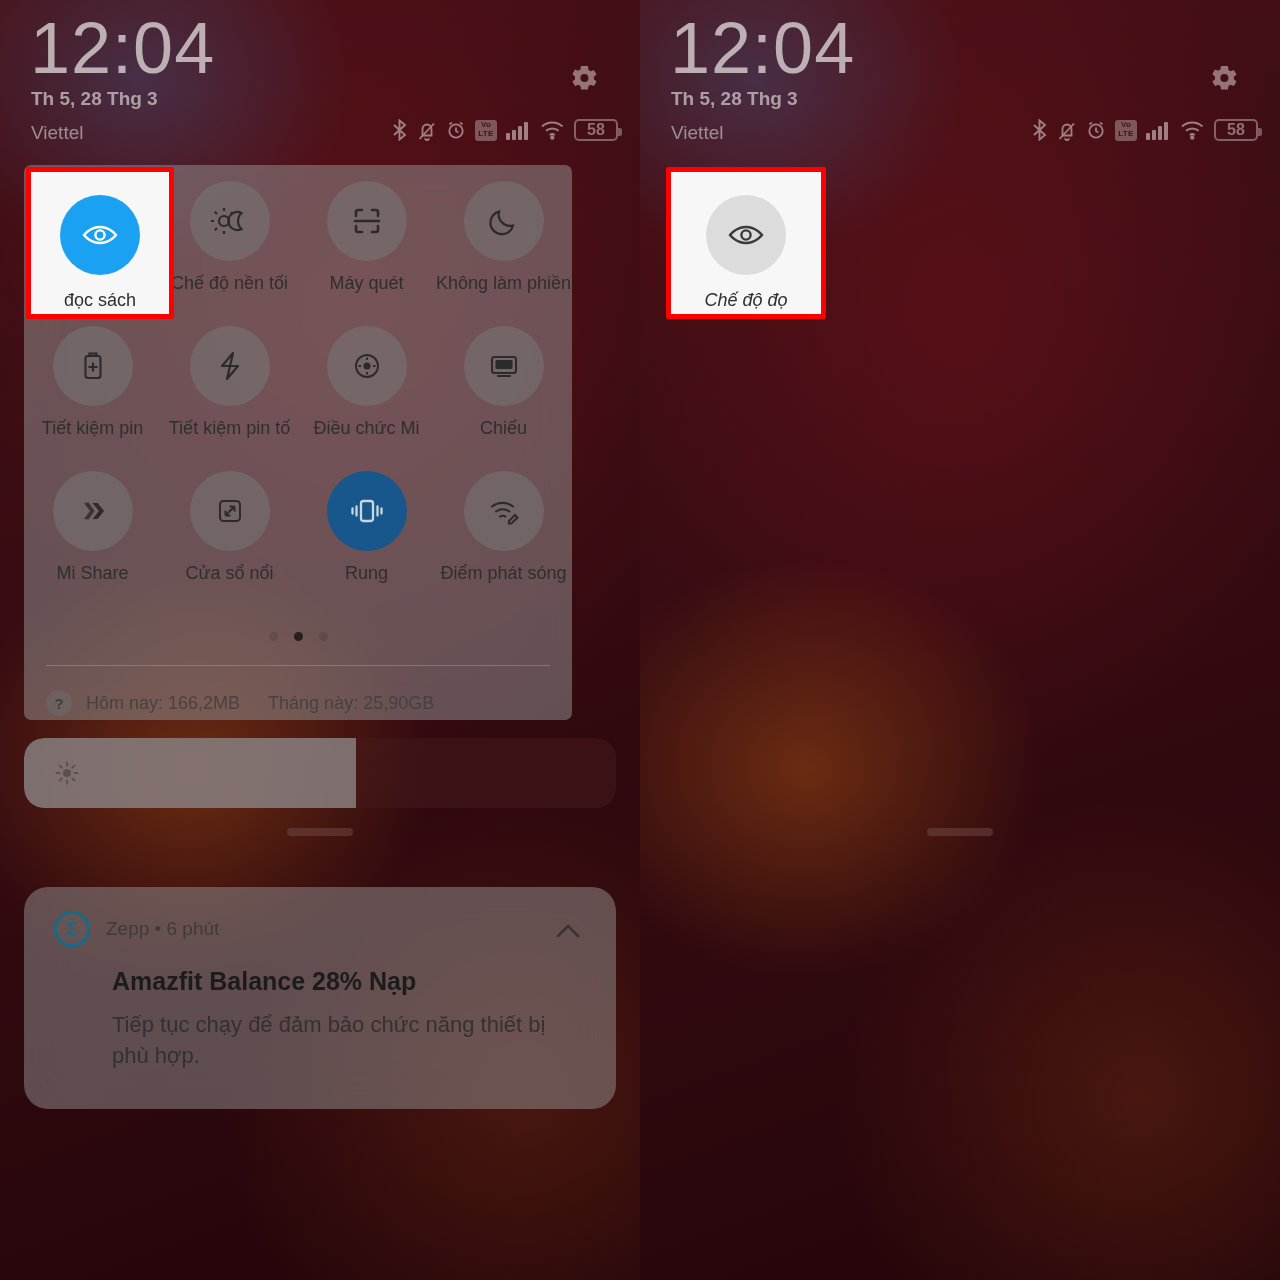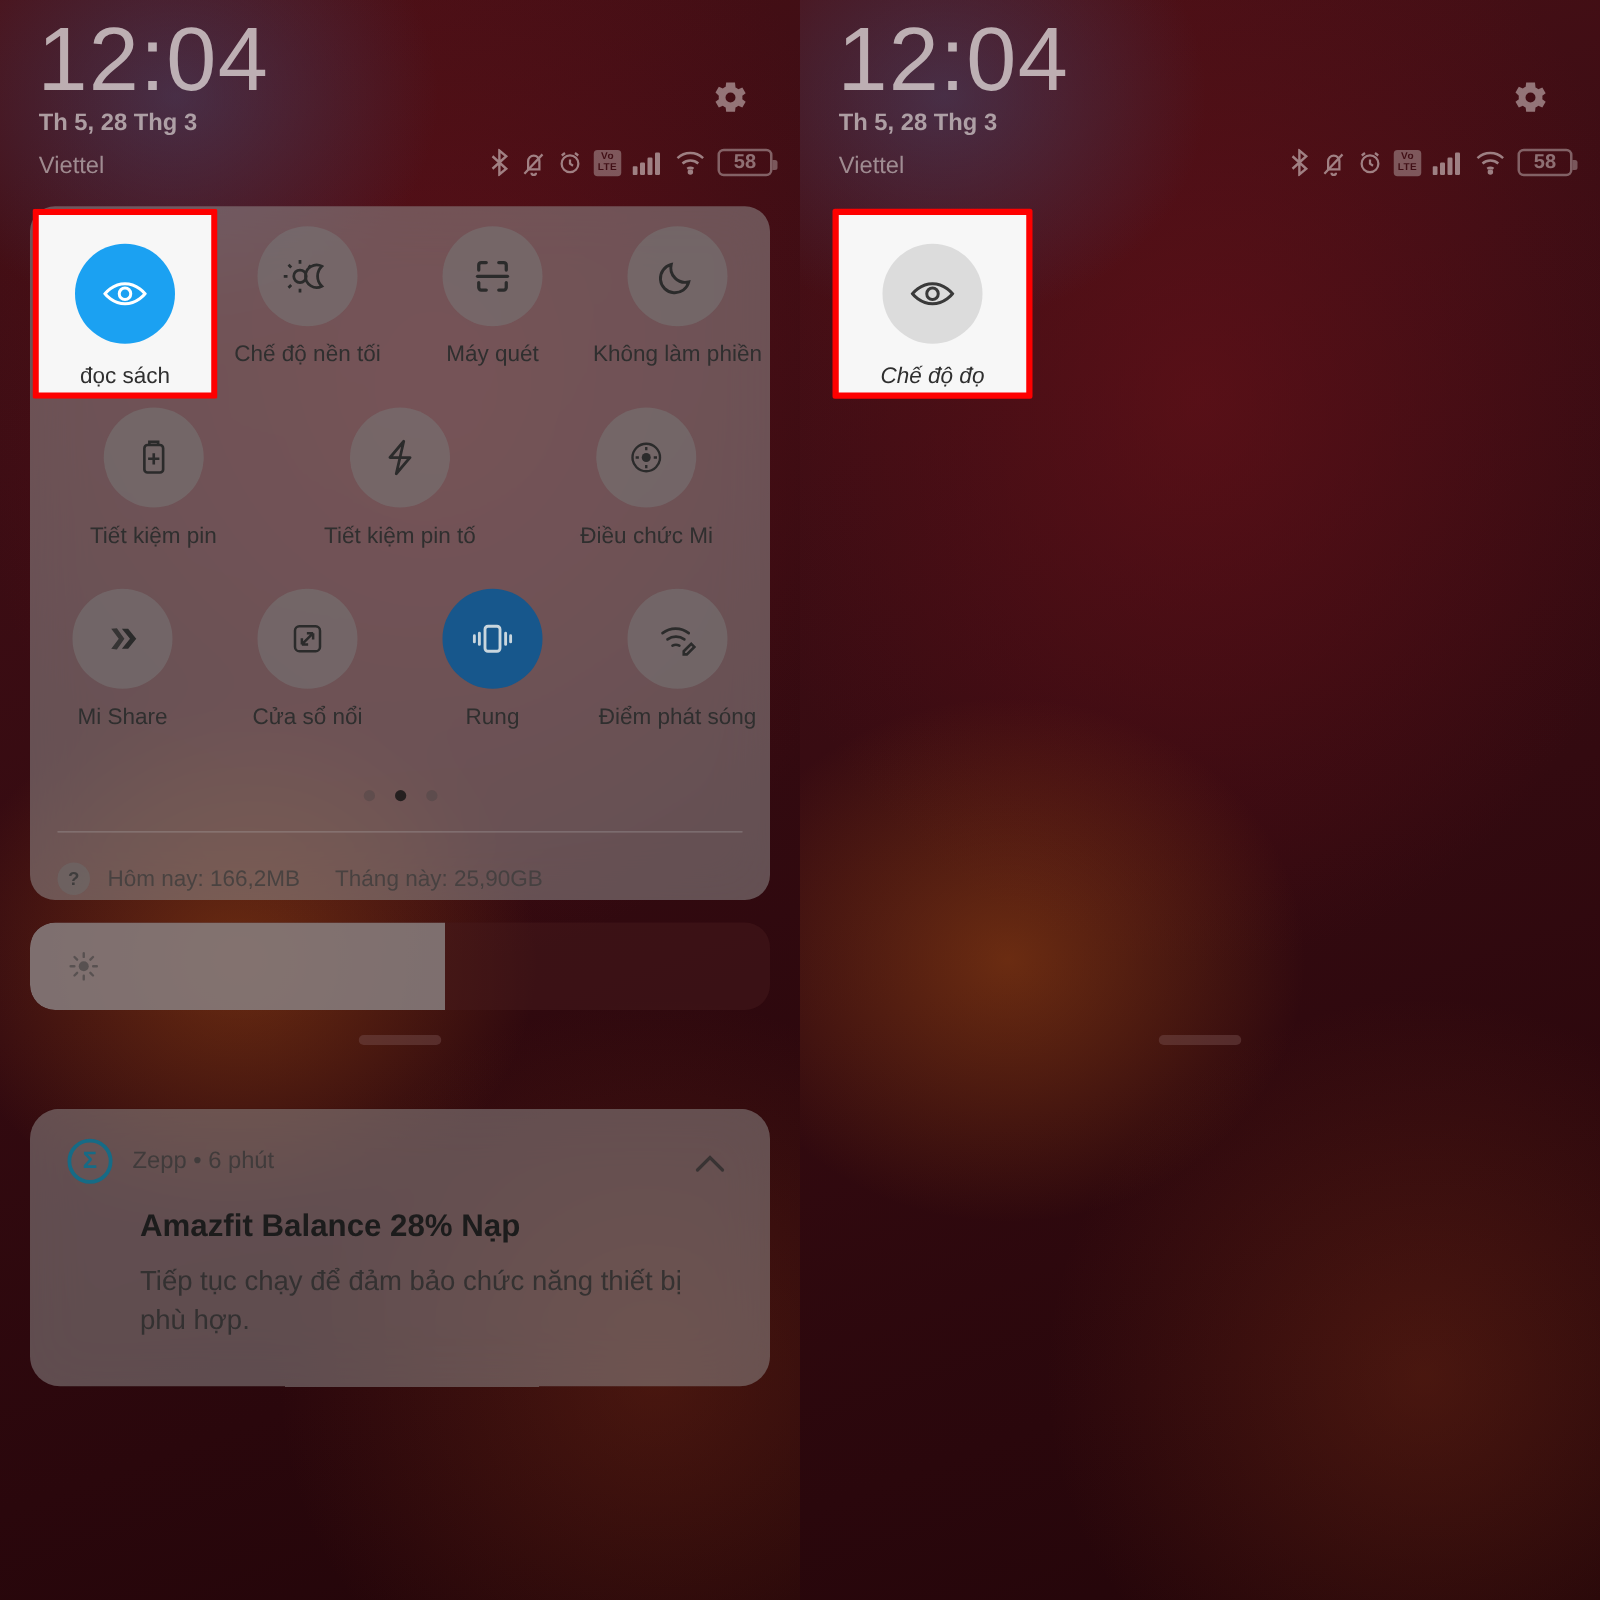--- a/index.html
+++ b/index.html
@@ -63,22 +63,22 @@
     display:flex; align-items:center; justify-content:center;
     font-size:16px; font-weight:600; color:rgba(215,205,205,.88);
   }
   .batt::after {
     content:""; position:absolute; right:-6px; top:7px; width:4px; height:8px;
     border-radius:0 2px 2px 0; background:rgba(205,195,195,.7);
   }
 
   
   .qscard {
-    position:absolute; left:24px; top:165px; width:592px; height:555px;
-    border-radius:20px;
+    position:absolute; left:24px; top:165px; width:548px; height:555px;
+    border-radius:7px;
     background:rgba(148,146,146,.52);
     backdrop-filter:blur(22px);
     overflow:hidden;
   }
   .tilegrid { position:absolute; left:0; top:0; width:100%; }
   .tilerow { display:flex; height:145px; }
   .tile {
     flex:1 0 0; position:relative;
     display:flex; flex-direction:column; align-items:center;
     padding-top:16px;
@@ -300,20 +300,30 @@
           <div class="tile">
             <div class="tcirc">
               <svg width="42" height="42" viewBox="0 0 42 42" fill="none" stroke="currentColor" stroke-width="1.9">
                   <circle cx="21" cy="21" r="11"></circle>
                   <circle cx="21" cy="21" r="3.6" fill="currentColor" stroke="none"></circle>
                   <path d="M21 12.5v2.6M21 27v2.6M12.5 21h2.6M27 21h2.6"></path>
                 </svg>
             </div>
             <div class="tlabel">Điều chức Mi</div>
           </div>
+          <div class="tile">
+            <div class="tcirc">
+              <svg width="42" height="42" viewBox="0 0 42 42" fill="none" stroke="currentColor" stroke-width="2">
+                  <rect x="9" y="12" width="24" height="16" rx="2.4"></rect>
+                  <rect x="12.5" y="15" width="17" height="9" rx="1.2" fill="currentColor" stroke="none"></rect>
+                  <path d="M14 31h14"></path>
+                </svg>
+            </div>
+            <div class="tlabel">Chiếu</div>
+          </div>
         </div>
 
         <div class="tilerow">
           <div class="tile">
             <div class="tcirc">
               <svg width="42" height="42" viewBox="0 0 42 42" fill="currentColor">
                   <path d="M12 13l6 8-6 8 4.5.5 6-8.5-6-8.5L12 13z" opacity=".85"></path>
                   <path d="M20.5 13l6.5 8-6.5 8h5l6.5-8-6.5-8h-5z"></path>
                 </svg>
             </div>

